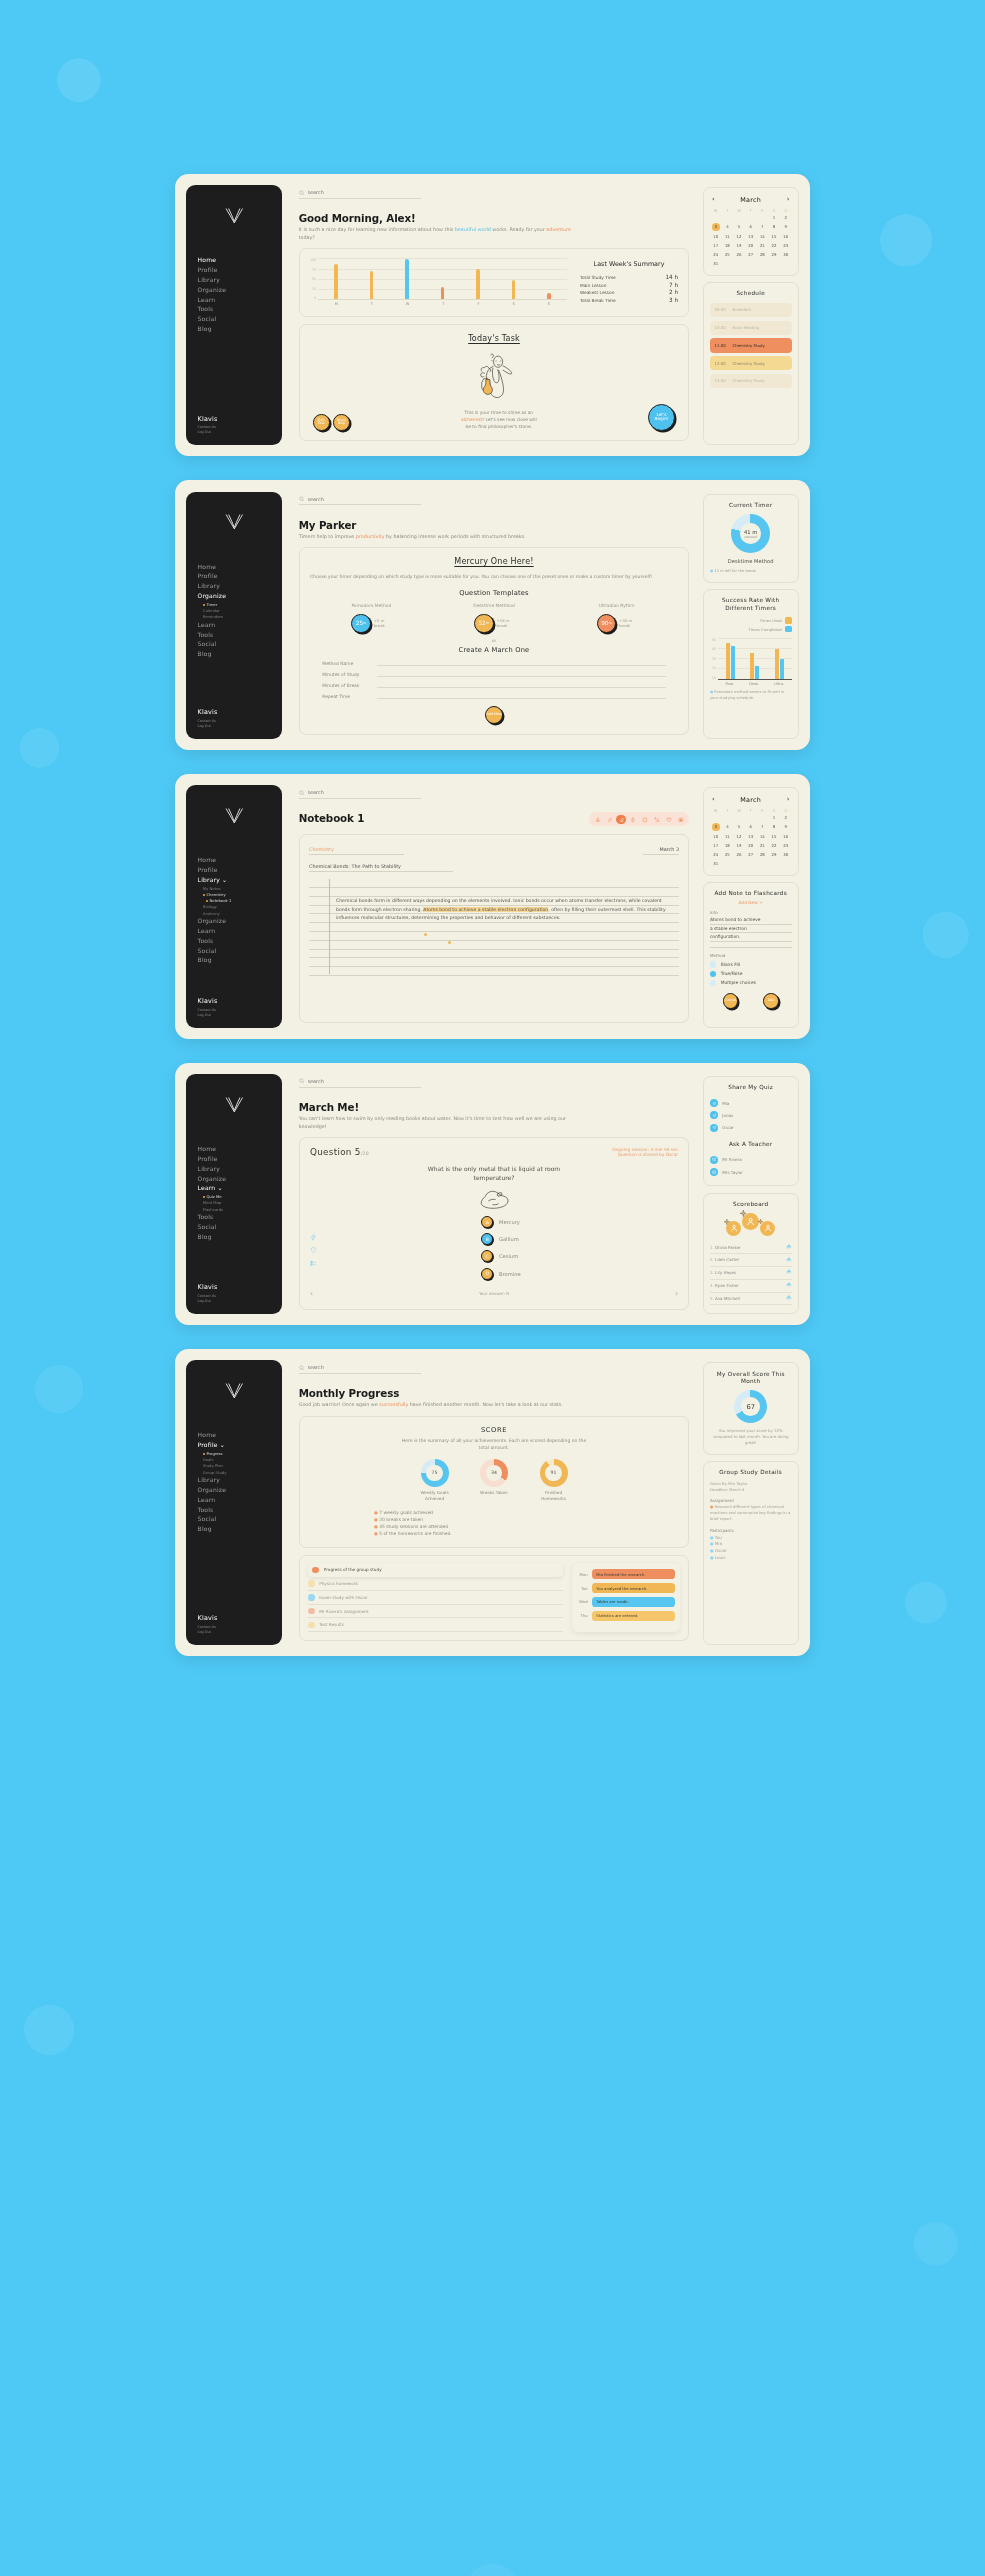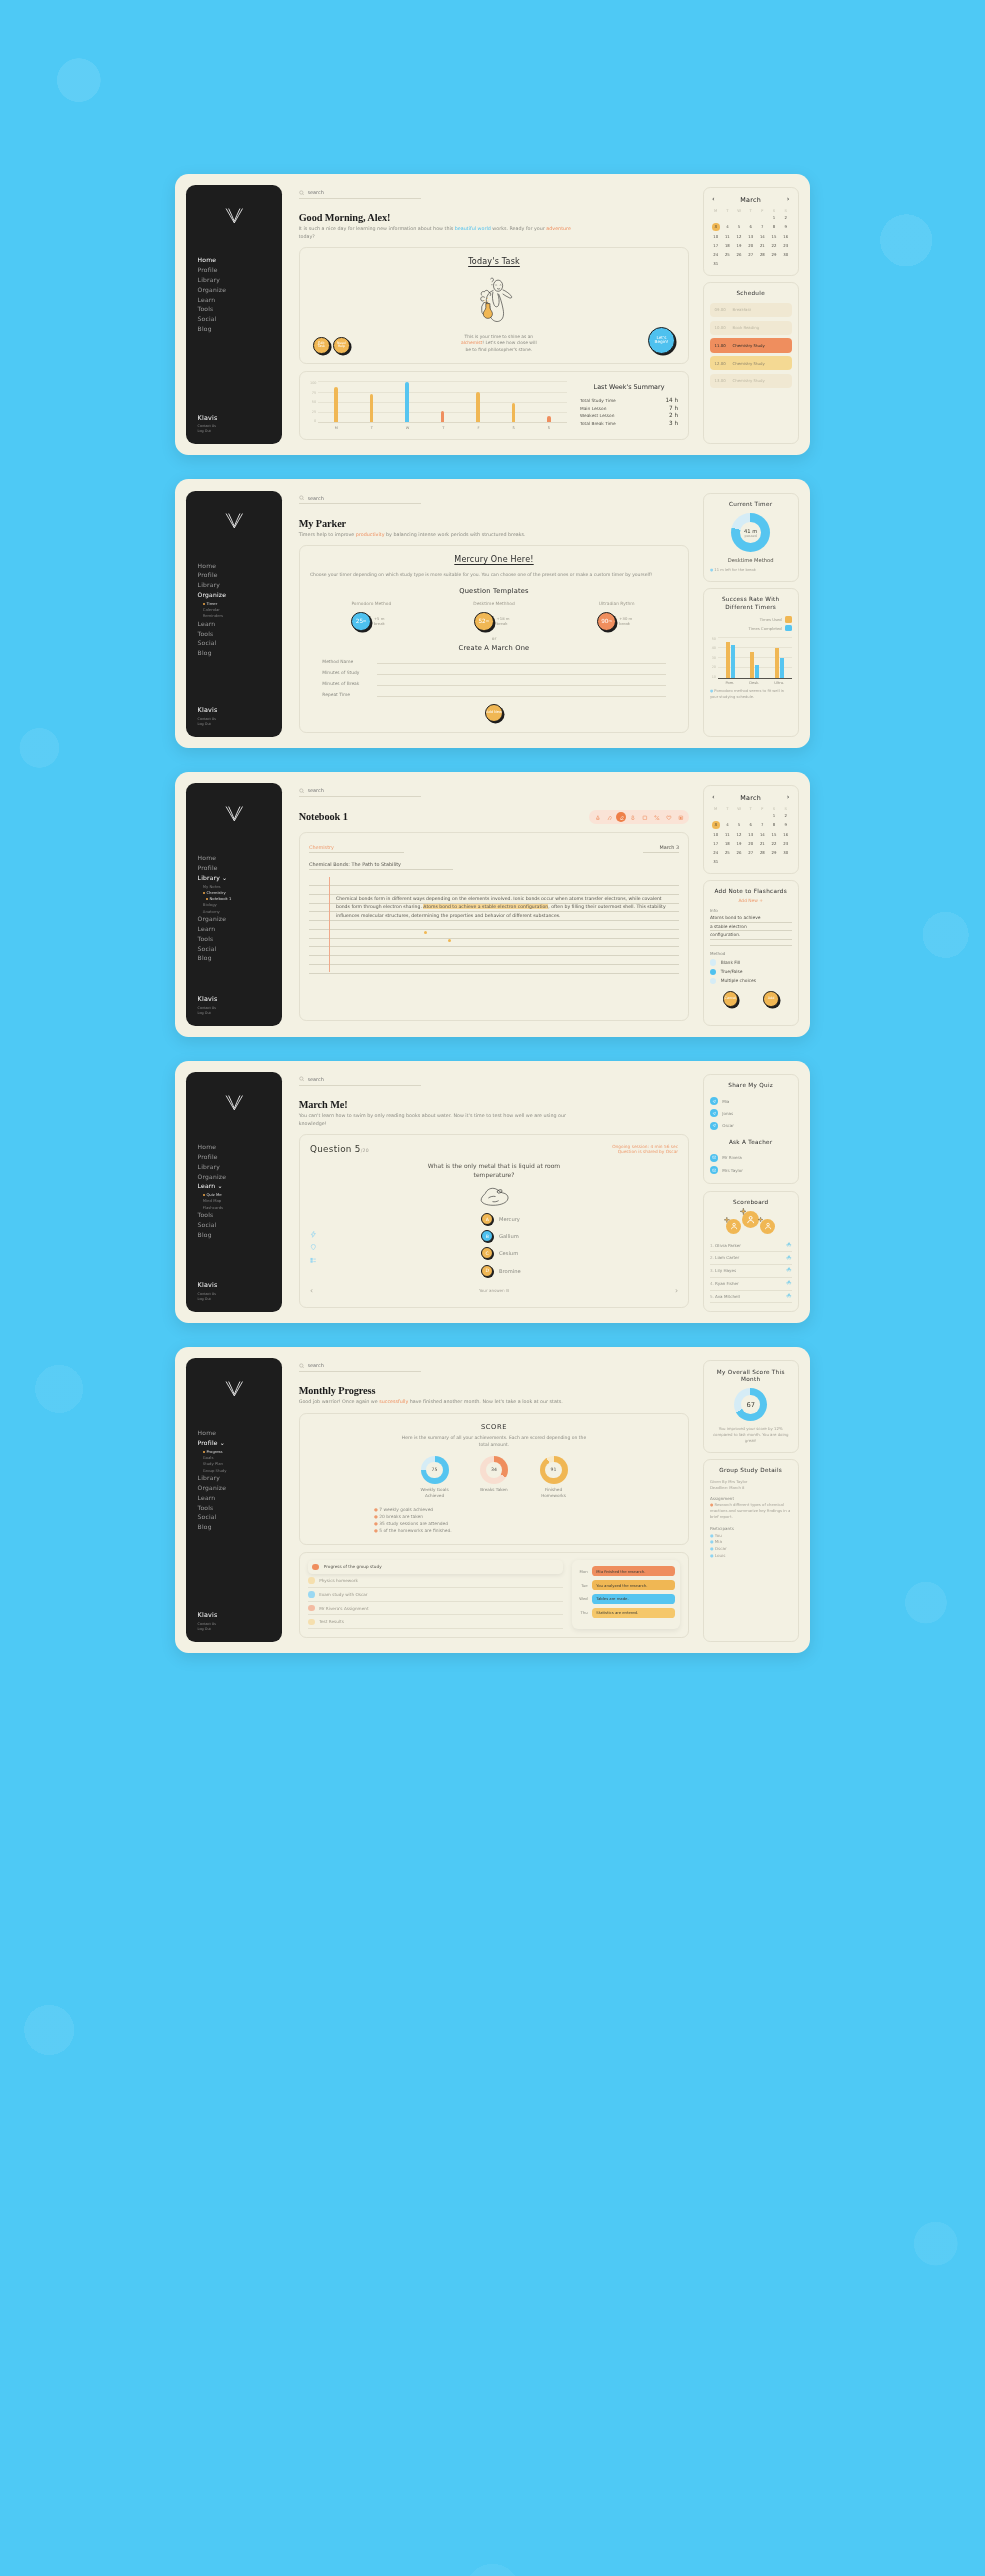--- a/index.html
+++ b/index.html
@@ -59,21 +59,21 @@
   .sub-item.sel { color: #dcdcdc; }
   .sub-item .dot { display:inline-block; width:2.1px; height:2.1px; border-radius:50%; background:#f0a84a; margin-right:1.5px; vertical-align: middle;}
   .sidebar-foot { padding-left: 11.3px; }
   .brand { font-size: 6.4px; color: #fff; letter-spacing:0.2px; margin-bottom: 2.6px; margin-top: 32px; }
   .foot-link { font-size: 3.4px; color: #8a8a8a; line-height: 5.2px; cursor:pointer; }
   
   .center { flex: 1; display: flex; flex-direction: column; padding: 4.1px 5.2px 4.1px 8.2px; min-width:0; }
   .searchbar { display:flex; align-items:center; gap:3.6px; border-bottom: 0.5px solid #d9d6c5; padding-bottom: 2.6px; width: 122px; margin-bottom: 13.4px; }
   .searchbar svg { width: 5.7px; height: 5.7px; }
   .searchbar input { border:0; background:transparent; outline:none; font-family:inherit; font-size:4.9px; color:#9a9a92; width:100%; }
-  h1.page-title { font-size: 10.3px; color:#1b1b1b; font-weight: 700; letter-spacing:-0.1px; margin-bottom: 2.1px; font-family: Liberation Serif, serif;}
+  h1.page-title { font-size: 10.3px; color:#1b1b1b; font-weight: 700; letter-spacing:-0.1px; margin-bottom: 2.1px;}
   p.page-sub { font-size: 4.8px; color: #8b8b83; line-height: 7.2px; max-width: 278px; }
   .hl-blue { color: #4ec1ef; } .hl-orange { color: #ef8e5e; }
   .card {
     background: #f3f1e3; border: 0.5px solid #e2dfcf; border-radius: 7.2px;
     margin-top: 7.2px; padding: 9.3px 10.3px; position: relative;
   }
   .card-title-u { text-align:center; font-size: 8px; color:#2b2b2b; text-decoration: underline; text-underline-offset: 2.1px; letter-spacing:0.2px;}
   .card-title { text-align:center; font-size: 6.7px; color:#2b2b2b; letter-spacing:0.2px; }
   
   .rail { width: 96px; min-width: 96px; display:flex; flex-direction: column; gap: 6.2px; padding-top: 2.1px;}
@@ -175,20 +175,81 @@
       <div class="searchbar">
         <svg viewBox="0 0 16 16" fill="none" stroke="#a9a69a" stroke-width="1.6">
             <circle cx="7" cy="7" r="5"></circle>
             <path d="M11 11l4 4"></path>
           </svg>
         <input type="text" placeholder="search" style="">
       </div>
       <h1 class="page-title">Good Morning, Alex!</h1>
       <p class="page-sub"><span>It is such a nice day for learning new information about how this </span><span class="hl-blue">beautiful world</span><span> works. Ready for your </span><span class="hl-orange">adventure</span><span> today?</span></p>
 
+      <div class="card">
+        <div style="display:flex;gap:13.4px;align-items:center;">
+          <div style="flex:1;">
+            <div class="bars">
+              <div class="tick-col">
+                <span>100</span>
+                <span>75</span>
+                <span>50</span>
+                <span>25</span>
+                <span>0</span>
+              </div>
+              <div class="plot">
+                <div class="gridline" style="top:0"></div>
+                  <div class="gridline" style="top:25%"></div>
+                <div class="gridline" style="top:50%"></div>
+                  <div class="gridline" style="top:75%"></div>
+                <div class="barrow" id="s1bars">
+                    <div class="bar" style="height: 86%; background: rgb(240, 183, 84);"></div>
+                    <div class="bar" style="height: 70%; background: rgb(240, 183, 84);"></div>
+                    <div class="bar" style="height: 99%; background: rgb(86, 197, 240);"></div>
+                    <div class="bar" style="height: 29%; background: rgb(239, 142, 94);"></div>
+                    <div class="bar" style="height: 75%; background: rgb(240, 183, 84);"></div>
+                    <div class="bar" style="height: 48%; background: rgb(240, 183, 84);"></div>
+                    <div class="bar" style="height: 15%; background: rgb(239, 142, 94);"></div>
+                  </div>
+              </div>
+            </div>
+            <div class="xlabels" id="s1xl">
+                <span>M</span>
+                <span>T</span>
+                <span>W</span>
+                <span>T</span>
+                <span>F</span>
+                <span>S</span>
+                <span>S</span>
+              </div>
+          </div>
+          <div style="width:98px;">
+            <div style="text-align:center;font-size:6.4px;color:#2b2b2b;line-height:7.7px;margin-bottom:5.7px;">Last Week's Summary</div>
+            <div id="s1sum">
+                <div style="display: flex; justify-content: space-between; align-items: baseline; margin-bottom: 1.5px;">
+                  <span style="font-size:4.3px;color:#55534c;">Total Study Time</span>
+                  <span style="font-size:5.7px;color:#3b3b33;">14 h</span>
+                </div>
+                <div style="display: flex; justify-content: space-between; align-items: baseline; margin-bottom: 1.5px;">
+                  <span style="font-size:4.3px;color:#55534c;">Main Lesson</span>
+                  <span style="font-size:5.7px;color:#3b3b33;">7 h</span>
+                </div>
+                <div style="display: flex; justify-content: space-between; align-items: baseline; margin-bottom: 1.5px;">
+                  <span style="font-size:4.3px;color:#55534c;">Weakest Lesson</span>
+                  <span style="font-size:5.7px;color:#3b3b33;">2 h</span>
+                </div>
+                <div style="display: flex; justify-content: space-between; align-items: baseline; margin-bottom: 1.5px;">
+                  <span style="font-size:4.3px;color:#55534c;">Total Break Time</span>
+                  <span style="font-size:5.7px;color:#3b3b33;">3 h</span>
+                </div>
+              </div>
+          </div>
+        </div>
+      </div>
+
       <div class="card" style="flex:1;">
         <div class="card-title-u">Today's Task</div>
         <div style="display:flex;justify-content:center;margin:8.2px 0 3.1px;">
           <svg width="57" height="49" viewBox="0 0 110 96" fill="none" stroke="#2b2b2b" stroke-width="1.2">
             <path d="M62 10c-5 0-9 5-9 11s4 11 9 11 9-5 9-11-4-11-9-11z"></path>
             <path d="M57 20c.5-1 1.5-1 2 0M66 20c.5-1 1.5-1 2 0M60 26c2 2 4 2 6 0"></path>
             <path d="M47 8c2-3 6-2 6 1s-3 3-3 5M50 18v2"></path>
             <path d="M53 30c-8 3-13 9-14 18-1 10 3 24 8 34 4 8 12 11 18 8 7-3 9-12 7-22-2-12-6-24-9-31"></path>
             <path d="M71 29c6 2 12 7 16 11 3 3 2 6-2 5-5-2-10-5-14-8"></path>
             <path d="M52 33c-2 8-1 18 2 25 2 5 7 6 9 1 2-6 1-16-2-23"></path>
@@ -207,81 +268,20 @@
                 <span>Edit Task</span>
               </div>
             <div class="cbtn amber" style="width:16.5px;height:16.5px;font-size:3.3px;">
                 <span>Need Help</span>
               </div>
           </div>
           <p style="font-size:4.4px;color:#8b8b83;line-height:6.7px;text-align:center;max-width:77px;"><span>This is your time to shine as an </span><span class="hl-orange">alchemist</span><span>! Let's see how close will be to find philosopher's stone.</span></p>
           <div class="cbtn blue" style="width:27px;height:27px;font-size:4.3px;">
               <span>Let's Begin!</span>
             </div>
-        </div>
-      </div>
-
-      <div class="card">
-        <div style="display:flex;gap:13.4px;align-items:center;">
-          <div style="flex:1;">
-            <div class="bars">
-              <div class="tick-col">
-                <span>100</span>
-                <span>75</span>
-                <span>50</span>
-                <span>25</span>
-                <span>0</span>
-              </div>
-              <div class="plot">
-                <div class="gridline" style="top:0"></div>
-                  <div class="gridline" style="top:25%"></div>
-                <div class="gridline" style="top:50%"></div>
-                  <div class="gridline" style="top:75%"></div>
-                <div class="barrow" id="s1bars">
-                    <div class="bar" style="height: 86%; background: rgb(240, 183, 84);"></div>
-                    <div class="bar" style="height: 70%; background: rgb(240, 183, 84);"></div>
-                    <div class="bar" style="height: 99%; background: rgb(86, 197, 240);"></div>
-                    <div class="bar" style="height: 29%; background: rgb(239, 142, 94);"></div>
-                    <div class="bar" style="height: 75%; background: rgb(240, 183, 84);"></div>
-                    <div class="bar" style="height: 48%; background: rgb(240, 183, 84);"></div>
-                    <div class="bar" style="height: 15%; background: rgb(239, 142, 94);"></div>
-                  </div>
-              </div>
-            </div>
-            <div class="xlabels" id="s1xl">
-                <span>M</span>
-                <span>T</span>
-                <span>W</span>
-                <span>T</span>
-                <span>F</span>
-                <span>S</span>
-                <span>S</span>
-              </div>
-          </div>
-          <div style="width:98px;">
-            <div style="text-align:center;font-size:6.4px;color:#2b2b2b;line-height:7.7px;margin-bottom:5.7px;">Last Week's Summary</div>
-            <div id="s1sum">
-                <div style="display: flex; justify-content: space-between; align-items: baseline; margin-bottom: 1.5px;">
-                  <span style="font-size:4.3px;color:#55534c;">Total Study Time</span>
-                  <span style="font-size:5.7px;color:#3b3b33;">14 h</span>
-                </div>
-                <div style="display: flex; justify-content: space-between; align-items: baseline; margin-bottom: 1.5px;">
-                  <span style="font-size:4.3px;color:#55534c;">Main Lesson</span>
-                  <span style="font-size:5.7px;color:#3b3b33;">7 h</span>
-                </div>
-                <div style="display: flex; justify-content: space-between; align-items: baseline; margin-bottom: 1.5px;">
-                  <span style="font-size:4.3px;color:#55534c;">Weakest Lesson</span>
-                  <span style="font-size:5.7px;color:#3b3b33;">2 h</span>
-                </div>
-                <div style="display: flex; justify-content: space-between; align-items: baseline; margin-bottom: 1.5px;">
-                  <span style="font-size:4.3px;color:#55534c;">Total Break Time</span>
-                  <span style="font-size:5.7px;color:#3b3b33;">3 h</span>
-                </div>
-              </div>
-          </div>
         </div>
       </div>
     </div>
 
     <div class="rail">
       <div class="panel">
         <div class="cal-head">
           <span class="arrow">‹</span>
           <span class="m">March</span>
           <span class="arrow">›</span>

